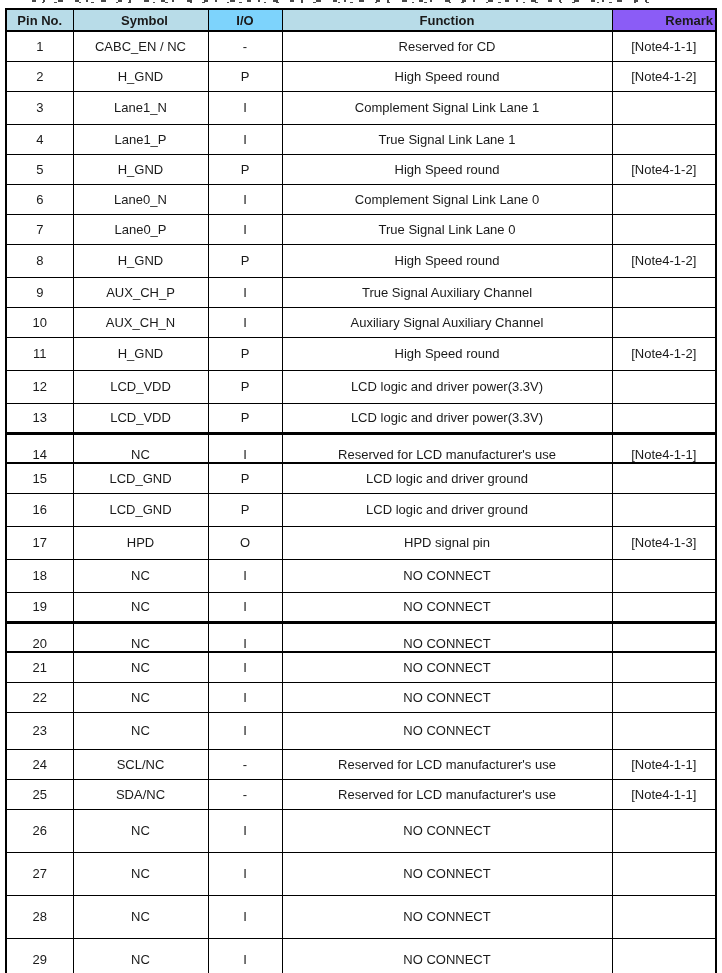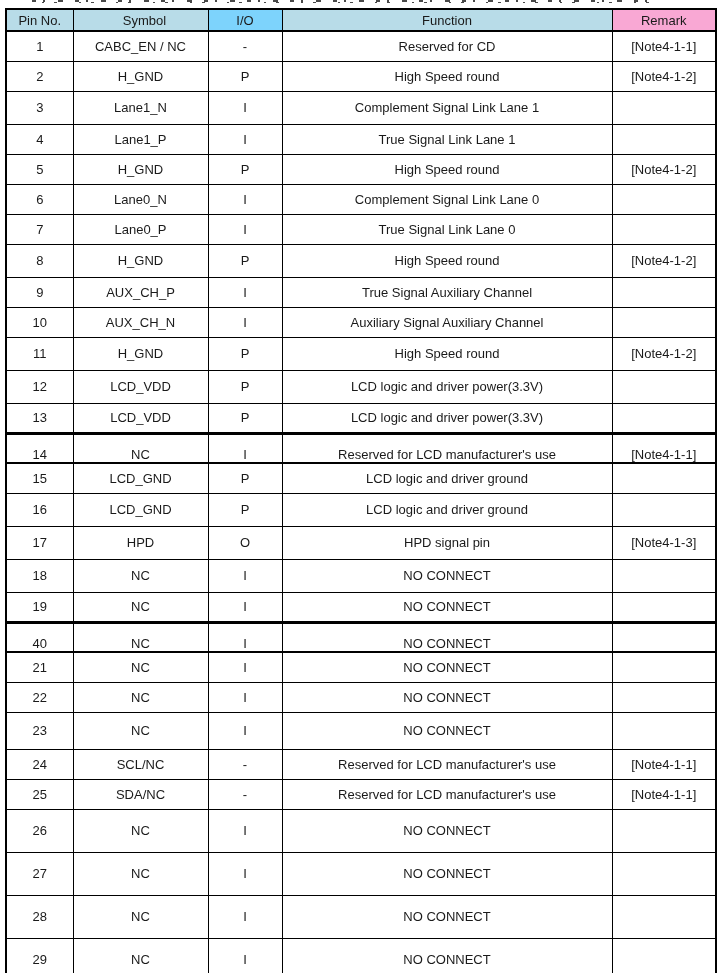--- a/index.html
+++ b/index.html
@@ -48,21 +48,21 @@
     text-align: center;
     vertical-align: middle;
     font-size: 13px;
     color: #1a1a1a;
     padding: 0 2px;
     overflow: hidden;
     white-space: nowrap;
   }
   .pin-table thead th {
     height: 20px;
-    font-weight: 400;
+    font-weight: 700;
     border-bottom-width: 2px;
   }
   .pin-table tbody tr { height: 30px; }
   .pin-table tbody tr:nth-child(3)  td,
   .pin-table tbody tr:nth-child(8)  td { height: 32px; }
   .pin-table tbody tr:nth-child(11) td,
   .pin-table tbody tr:nth-child(12) td,
   .pin-table tbody tr:nth-child(16) td,
   .pin-table tbody tr:nth-child(17) td,
   .pin-table tbody tr:nth-child(18) td { height: 32px; }
@@ -98,21 +98,21 @@
       <col style="width:74px">
       <col style="width:330px">
       <col style="width:104px">
     </colgroup>
     <thead>
       <tr>
         <th style="background: rgb(184, 220, 232);">Pin No.</th>
         <th style="background: rgb(184, 220, 232); padding-left: 10px;">Symbol</th>
         <th style="background: #7dd3fc;">I/O</th>
         <th style="background: rgb(184, 220, 232);">Function</th>
-        <th style="background: #f9a8d4;">Remark</th>
+        <th style="background: #8b5cf6; text-align: right;">Remark</th>
       </tr>
     </thead>
     <tbody>
         <tr>
           <td>1</td>
           <td>CABC_EN / NC</td>
           <td>-</td>
           <td>Reserved for CD</td>
           <td>[Note4-1-1]</td>
         </tr>
@@ -236,21 +236,21 @@
           <td></td>
         </tr>
         <tr>
           <td>19</td>
           <td>NC</td>
           <td>I</td>
           <td>NO CONNECT</td>
           <td></td>
         </tr>
         <tr>
-          <td>40</td>
+          <td>20</td>
           <td>NC</td>
           <td>I</td>
           <td>NO CONNECT</td>
           <td></td>
         </tr>
         <tr>
           <td>21</td>
           <td>NC</td>
           <td>I</td>
           <td>NO CONNECT</td>

